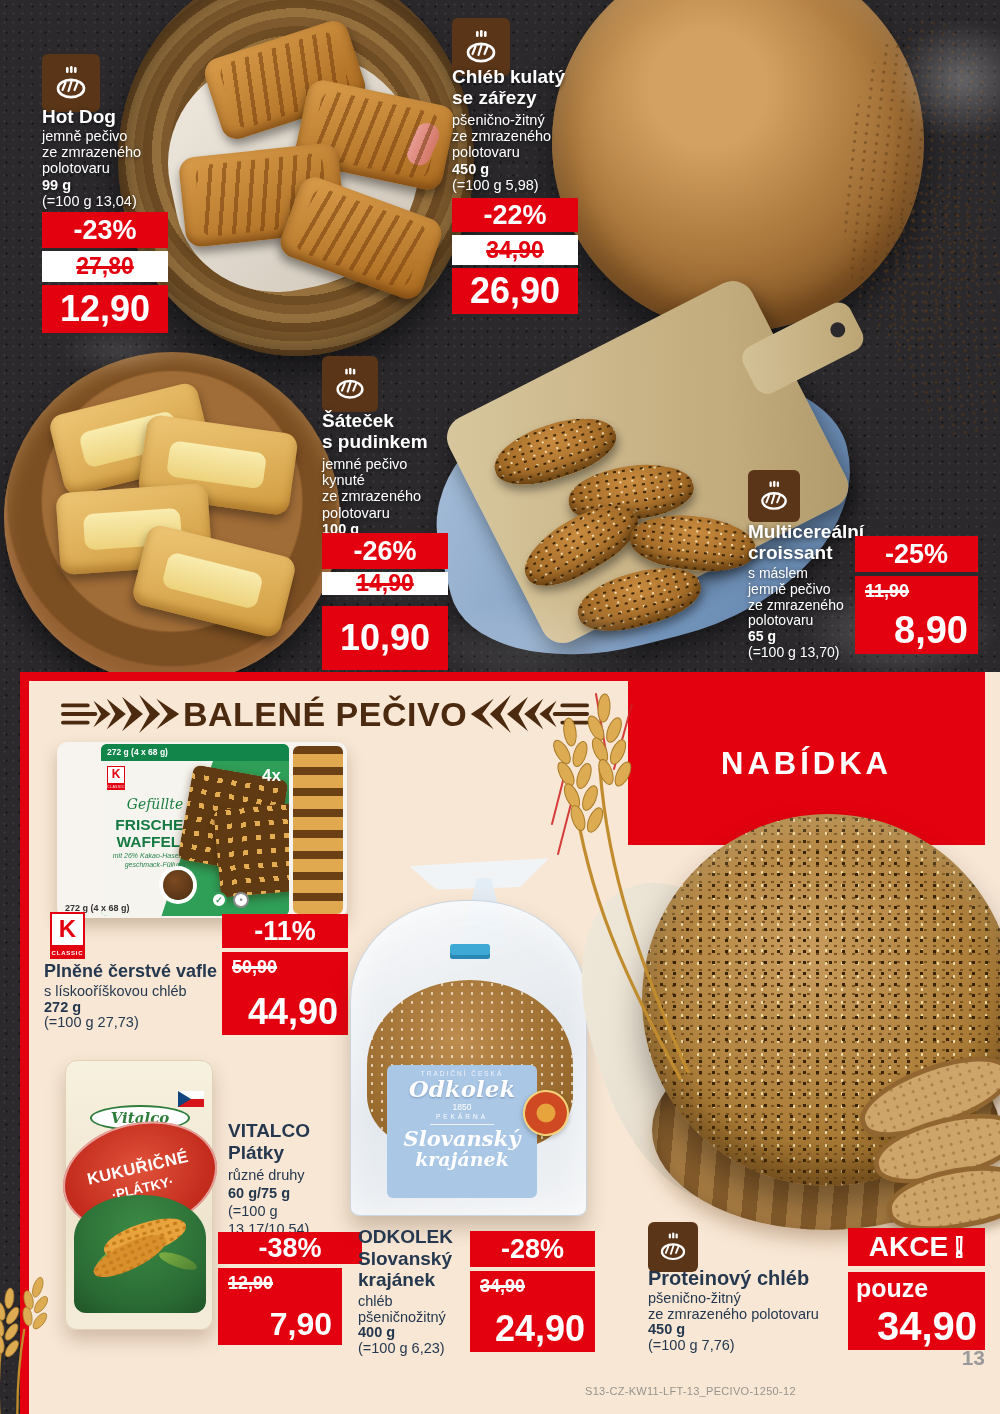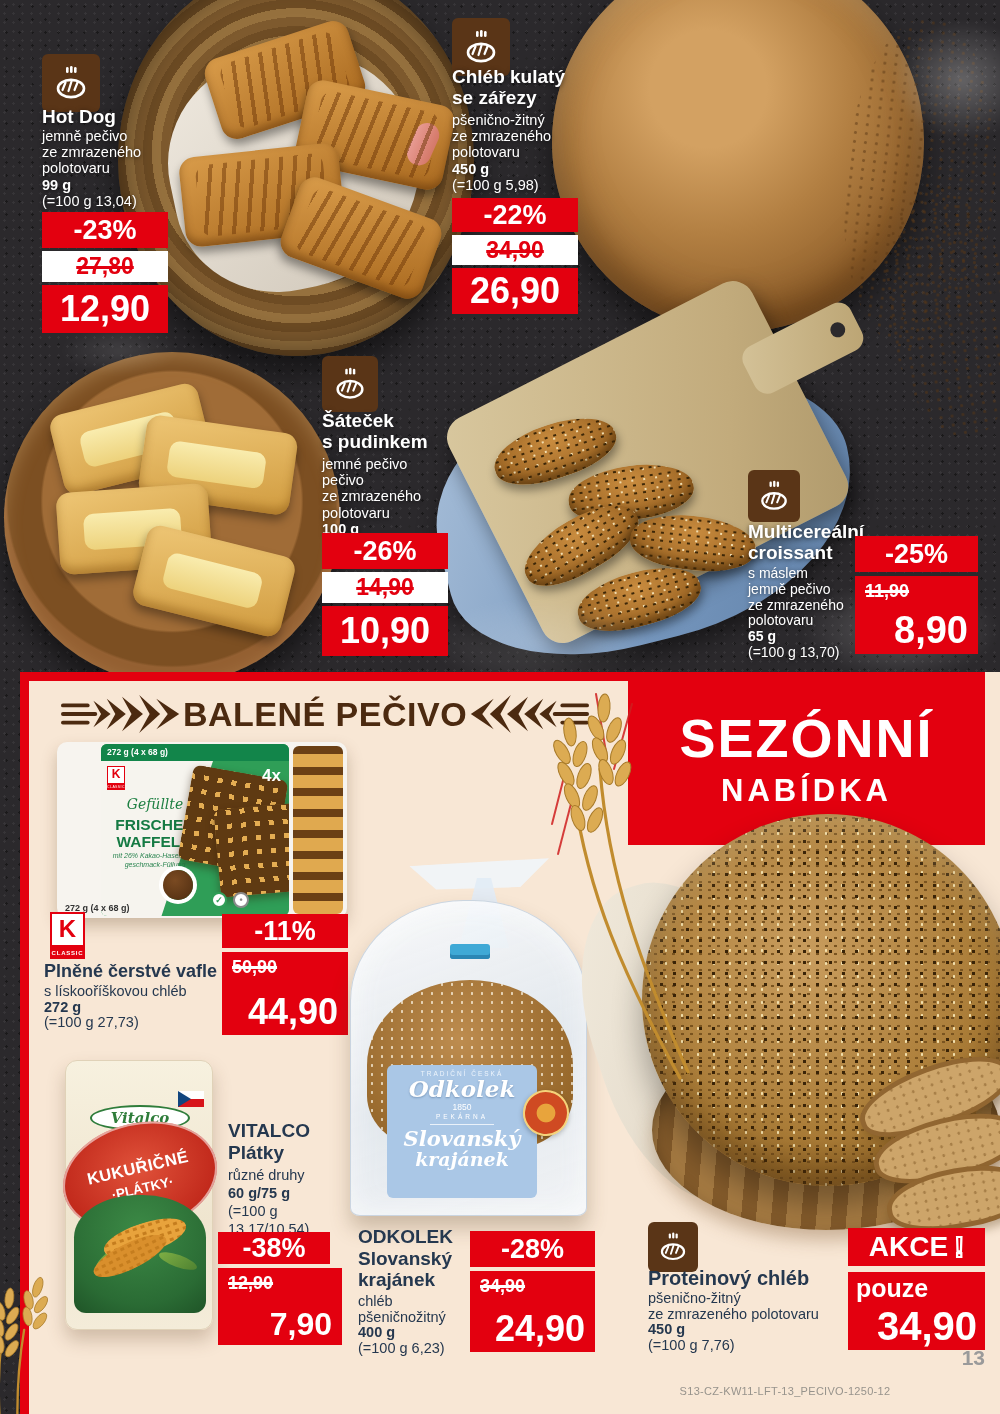--- a/index.html
+++ b/index.html
@@ -168,21 +168,21 @@
     box-shadow:inset 0 8px 18px rgba(0,0,0,.35),0 10px 18px rgba(120,80,40,.35)}
   .loaf2{left:642px;top:814px;width:372px;height:372px;border-radius:50%;
     background-image:radial-gradient(#3a2408 1.6px,transparent 1.8px),radial-gradient(#f2e0ad 1.3px,transparent 1.5px),
       radial-gradient(#7a5420 1.5px,transparent 1.7px),radial-gradient(circle at 44% 38%,#c99d5e,#a97b36 60%,#8a5f23 88%);
     background-size:13px 11px,16px 13px,9px 8px,100% 100%;
     box-shadow:inset 0 -16px 36px rgba(70,40,8,.55),inset 0 12px 26px rgba(255,235,190,.3),0 18px 30px rgba(0,0,0,.3)}
   .bslice{position:absolute;width:158px;height:60px;border-radius:50% 50% 45% 45%;background:#cda56a;
     border:5px solid #916631;background-image:radial-gradient(rgba(120,80,30,.45) 1.4px,transparent 1.6px);
     background-size:10px 9px;box-shadow:0 6px 10px rgba(90,60,20,.35)}
   .footer-num{position:absolute;left:940px;top:1346px;width:45px;text-align:right;color:#9a9a9a;font-weight:700;font-size:21px}
-  .footer-code{position:absolute;left:585px;top:1385px;width:400px;text-align:center;color:#97938c;font-size:11px;letter-spacing:.3px}
+  .footer-code{position:absolute;left:585px;top:1385px;width:400px;text-align:left;color:#97938c;font-size:11px;letter-spacing:.3px}
 </style>
 </head>
 <body>
 
 <div id="page">
 
   <div class="abs basket1"></div>
   <div class="abs cloth1"></div>
   <div class="pastry" style="left:210px;top:38px;width:150px;height:84px;transform:rotate(-18deg)"></div>
   <div class="pastry" style="left:300px;top:92px;width:150px;height:86px;transform:rotate(12deg)">
@@ -292,30 +292,30 @@
           <path d="M26.5 19.5 L23.5 27"></path>
         </g>
     </svg>
   </div>
   <div class="wname" style="left:322px;top:410px">
     <span>Šáteček</span><br>
     <span>s pudinkem</span>
   </div>
   <div class="wdesc" style="left:322px;top:456px">
     <span>jemné pečivo</span><br>
-    <span>pečivo</span><br>
+    <span>kynuté</span><br>
     <span>ze zmrazeného</span><br>
     <span>polotovaru</span><br>
     <span class="b">100 g</span>
   </div>
   <div class="tile-badge" style="left:322px;top:533px;width:126px;height:36px">-26%</div>
-  <div class="tile-old" style="left:322px;top:572px;width:126px;height:31px">
+  <div class="tile-old" style="left:322px;top:572px;width:126px;height:23px">
       <span>14,90</span>
     </div>
-  <div class="tile-new" style="left:322px;top:606px;width:126px;height:50px">10,90</div>
+  <div class="tile-new" style="left:322px;top:606px;width:126px;height:64px">10,90</div>
 
   <div class="icon-box" style="left:748px;top:470px;width:52px;height:52px">
     <svg width="36" height="36" viewBox="0 0 40 40">
       <g fill="#fff">
           <rect x="15" y="4" width="2.6" height="6" rx="1.3"></rect>
           <rect x="19" y="3" width="2.6" height="7" rx="1.3"></rect>
           <rect x="23" y="4" width="2.6" height="6" rx="1.3"></rect>
         </g>
       <ellipse cx="20" cy="25.5" rx="13" ry="8.6" fill="none" stroke="#fff" stroke-width="2.6"></ellipse>
       <g stroke="#fff" stroke-width="2.2" stroke-linecap="round">
@@ -341,21 +341,20 @@
   <div class="stack" style="left:855px;top:576px;width:123px;height:78px">
     <span class="old">11,90</span>
     <span class="new">8,90</span>
   </div>
 
   <div class="abs panel"></div>
   <div class="abs panel-border-left"></div>
   <div class="abs panel-border-top"></div>
 
   <div class="abs banner">
-    <div class="l1">SEZÓNNÍ</div>
     <div class="l2">NABÍDKA</div>
   </div>
 
   <div class="abs sec-header">
     <svg width="122" height="40" viewBox="0 0 128 40" fill="#4c2a10">
       <rect x="0" y="9" width="30" height="4" rx="2"></rect>
         <rect x="0" y="18" width="38" height="4" rx="2"></rect>
         <rect x="0" y="27" width="30" height="4" rx="2"></rect>
       <path d="M34 6 L52 20 L34 34 L42 20 Z"></path>
         <path d="M48 4 L68 20 L48 36 L57 20 Z"></path>
@@ -437,21 +436,21 @@
   <div class="nname" style="left:228px;top:1120px">
     <span>VITALCO</span><br>
     <span>Plátky</span>
   </div>
   <div class="ndesc" style="left:228px;top:1166px;line-height:18px">
     <span>různé druhy</span><br>
     <span class="b">60 g/75 g</span><br>
     <span>(=100 g</span><br>
     <span>13,17/10,54)</span>
   </div>
-  <div class="tile-badge" style="left:218px;top:1232px;width:112px;height:32px">-38%</div>
+  <div class="tile-badge" style="left:218px;top:1232px;width:144px;height:32px">-38%</div>
   <div class="stack" style="left:218px;top:1268px;width:124px;height:77px">
     <span class="old">12,90</span>
     <span class="new" style="font-size:32px">7,90</span>
   </div>
 
   <div class="abs opack">
     <div class="oflare"></div>
     <div class="otwist"></div>
     <div class="obag"></div>
     <div class="obread"></div>

